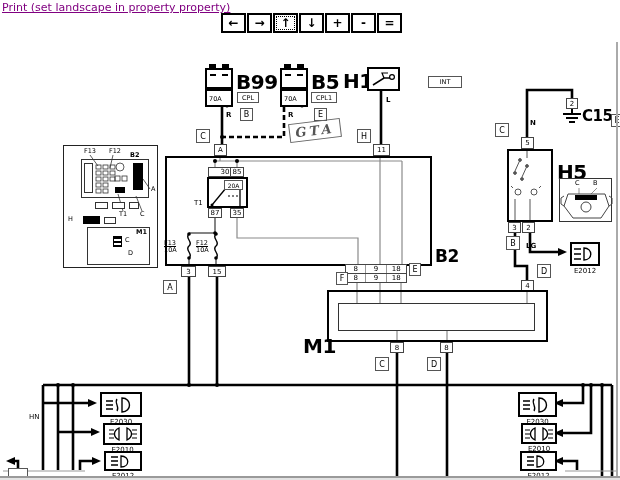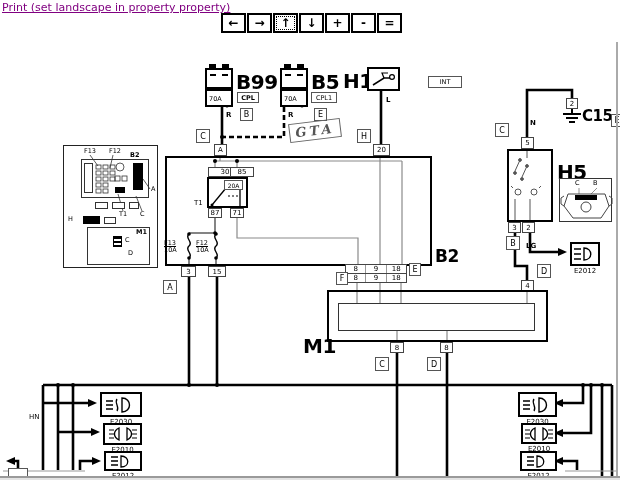--- a/index.html
+++ b/index.html
@@ -200,21 +200,21 @@
       <rect x="4" y="0" width="7" height="5" fill="#000"></rect>
       <rect x="17" y="0" width="7" height="5" fill="#000"></rect>
       <rect x="1" y="5" width="26" height="19" fill="#fff" stroke="#000" stroke-width="2"></rect>
       <path d="M5,11 H11 M17,11 H23" stroke="#000" stroke-width="2"></path>
     </svg>
 </div>
 <div class="comp2" style="left:205px; top:89px; width:28px; height:18px;">
   <span class="sm" style="left:2px; top:5px;">70A</span>
 </div>
 <div class="clabel" style="left:236px; top:70px;">B99</div>
-<div class="tagbox" style="left:237px; top:92px; width:22px; height:11px;font-weight:bold;">CPL</div>
+<div class="tagbox" style="left:237px; top:92px; width:22px; height:11px;">CPL</div>
 <div class="lbox" style="left:240px; top:108px; width:13px; height:13px;">B</div>
 <div class="wlabel" style="left:226px; top:111px;">R</div>
 
 <div class="abs" style="left:280px; top:64px; width:28px; height:25px;">
   <svg width="28" height="25">
       <rect x="4" y="0" width="7" height="5" fill="#000"></rect>
       <rect x="17" y="0" width="7" height="5" fill="#000"></rect>
       <rect x="1" y="5" width="26" height="19" fill="#fff" stroke="#000" stroke-width="2"></rect>
       <path d="M5,11 H11 M17,11 H23" stroke="#000" stroke-width="2"></path>
     </svg>
@@ -233,33 +233,33 @@
 <div class="comp2" style="left:367px; top:67px; width:33px; height:24px;">
   <svg width="29" height="20" style="position:absolute; left:1px; top:1px;">
       <path d="M3,15 L14,8 H20" stroke="#000" stroke-width="1.5" fill="none"></path>
       <path d="M14,8 L12,3 H18" stroke="#000" stroke-width="1.2" fill="none"></path>
       <circle cx="22" cy="7" r="2.4" stroke="#000" fill="none" stroke-width="1.2"></circle>
     </svg>
 </div>
 <div class="tagbox" style="left:384px; top:76px; width:34px; height:12px;margin-left:44px;">INT</div>
 <div class="wlabel" style="left:386px; top:96px;">L</div>
 <div class="lbox" style="left:357px; top:129px;">H</div>
-<div class="pbox" style="left:373px; top:144px; width:17px; height:12px;">20</div>
+<div class="pbox" style="left:373px; top:144px; width:17px; height:12px;">11</div>
 
 <div class="lbox" style="left:196px; top:129px;">C</div>
 <div class="pbox" style="left:214px; top:144px; width:13px; height:12px;">A</div>
 <div class="comp2t" style="left:165px; top:156px; width:267px; height:110px;"></div>
 <div class="clabel" style="left:435px; top:246px; font-size:17px;">B2</div>
 
 <div class="pbox" style="left:208px; top:167px; width:34px; height:10px;">30</div>
-<div class="pbox" style="left:230px; top:167px; width:24px; height:10px;">85</div>
+<div class="pbox" style="left:230px; top:167px; width:14px; height:10px;">85</div>
 <div class="comp2" style="left:207px; top:177px; width:41px; height:31px; background:transparent;"></div>
 <div class="tagbox" style="left:224px; top:180px; width:19px; height:10px; font-size:6px;">20A</div>
 <div class="pbox" style="left:208px; top:208px; width:14px; height:10px;text-align:right;">87</div>
-<div class="pbox" style="left:230px; top:208px; width:14px; height:10px;">71</div>
+<div class="pbox" style="left:230px; top:208px; width:14px; height:10px;">35</div>
 <div class="wlabel" style="left:194px; top:199px; font-weight:normal;">T1</div>
 
 <div class="sm" style="left:164px; top:240px;">
   <span style="text-decoration:underline; display:block;">F13</span>
   <span>10A</span>
 </div>
 <div class="sm" style="left:196px; top:240px;">
   <span style="text-decoration:underline; display:block;">F12</span>
   <span>10A</span>
 </div>

